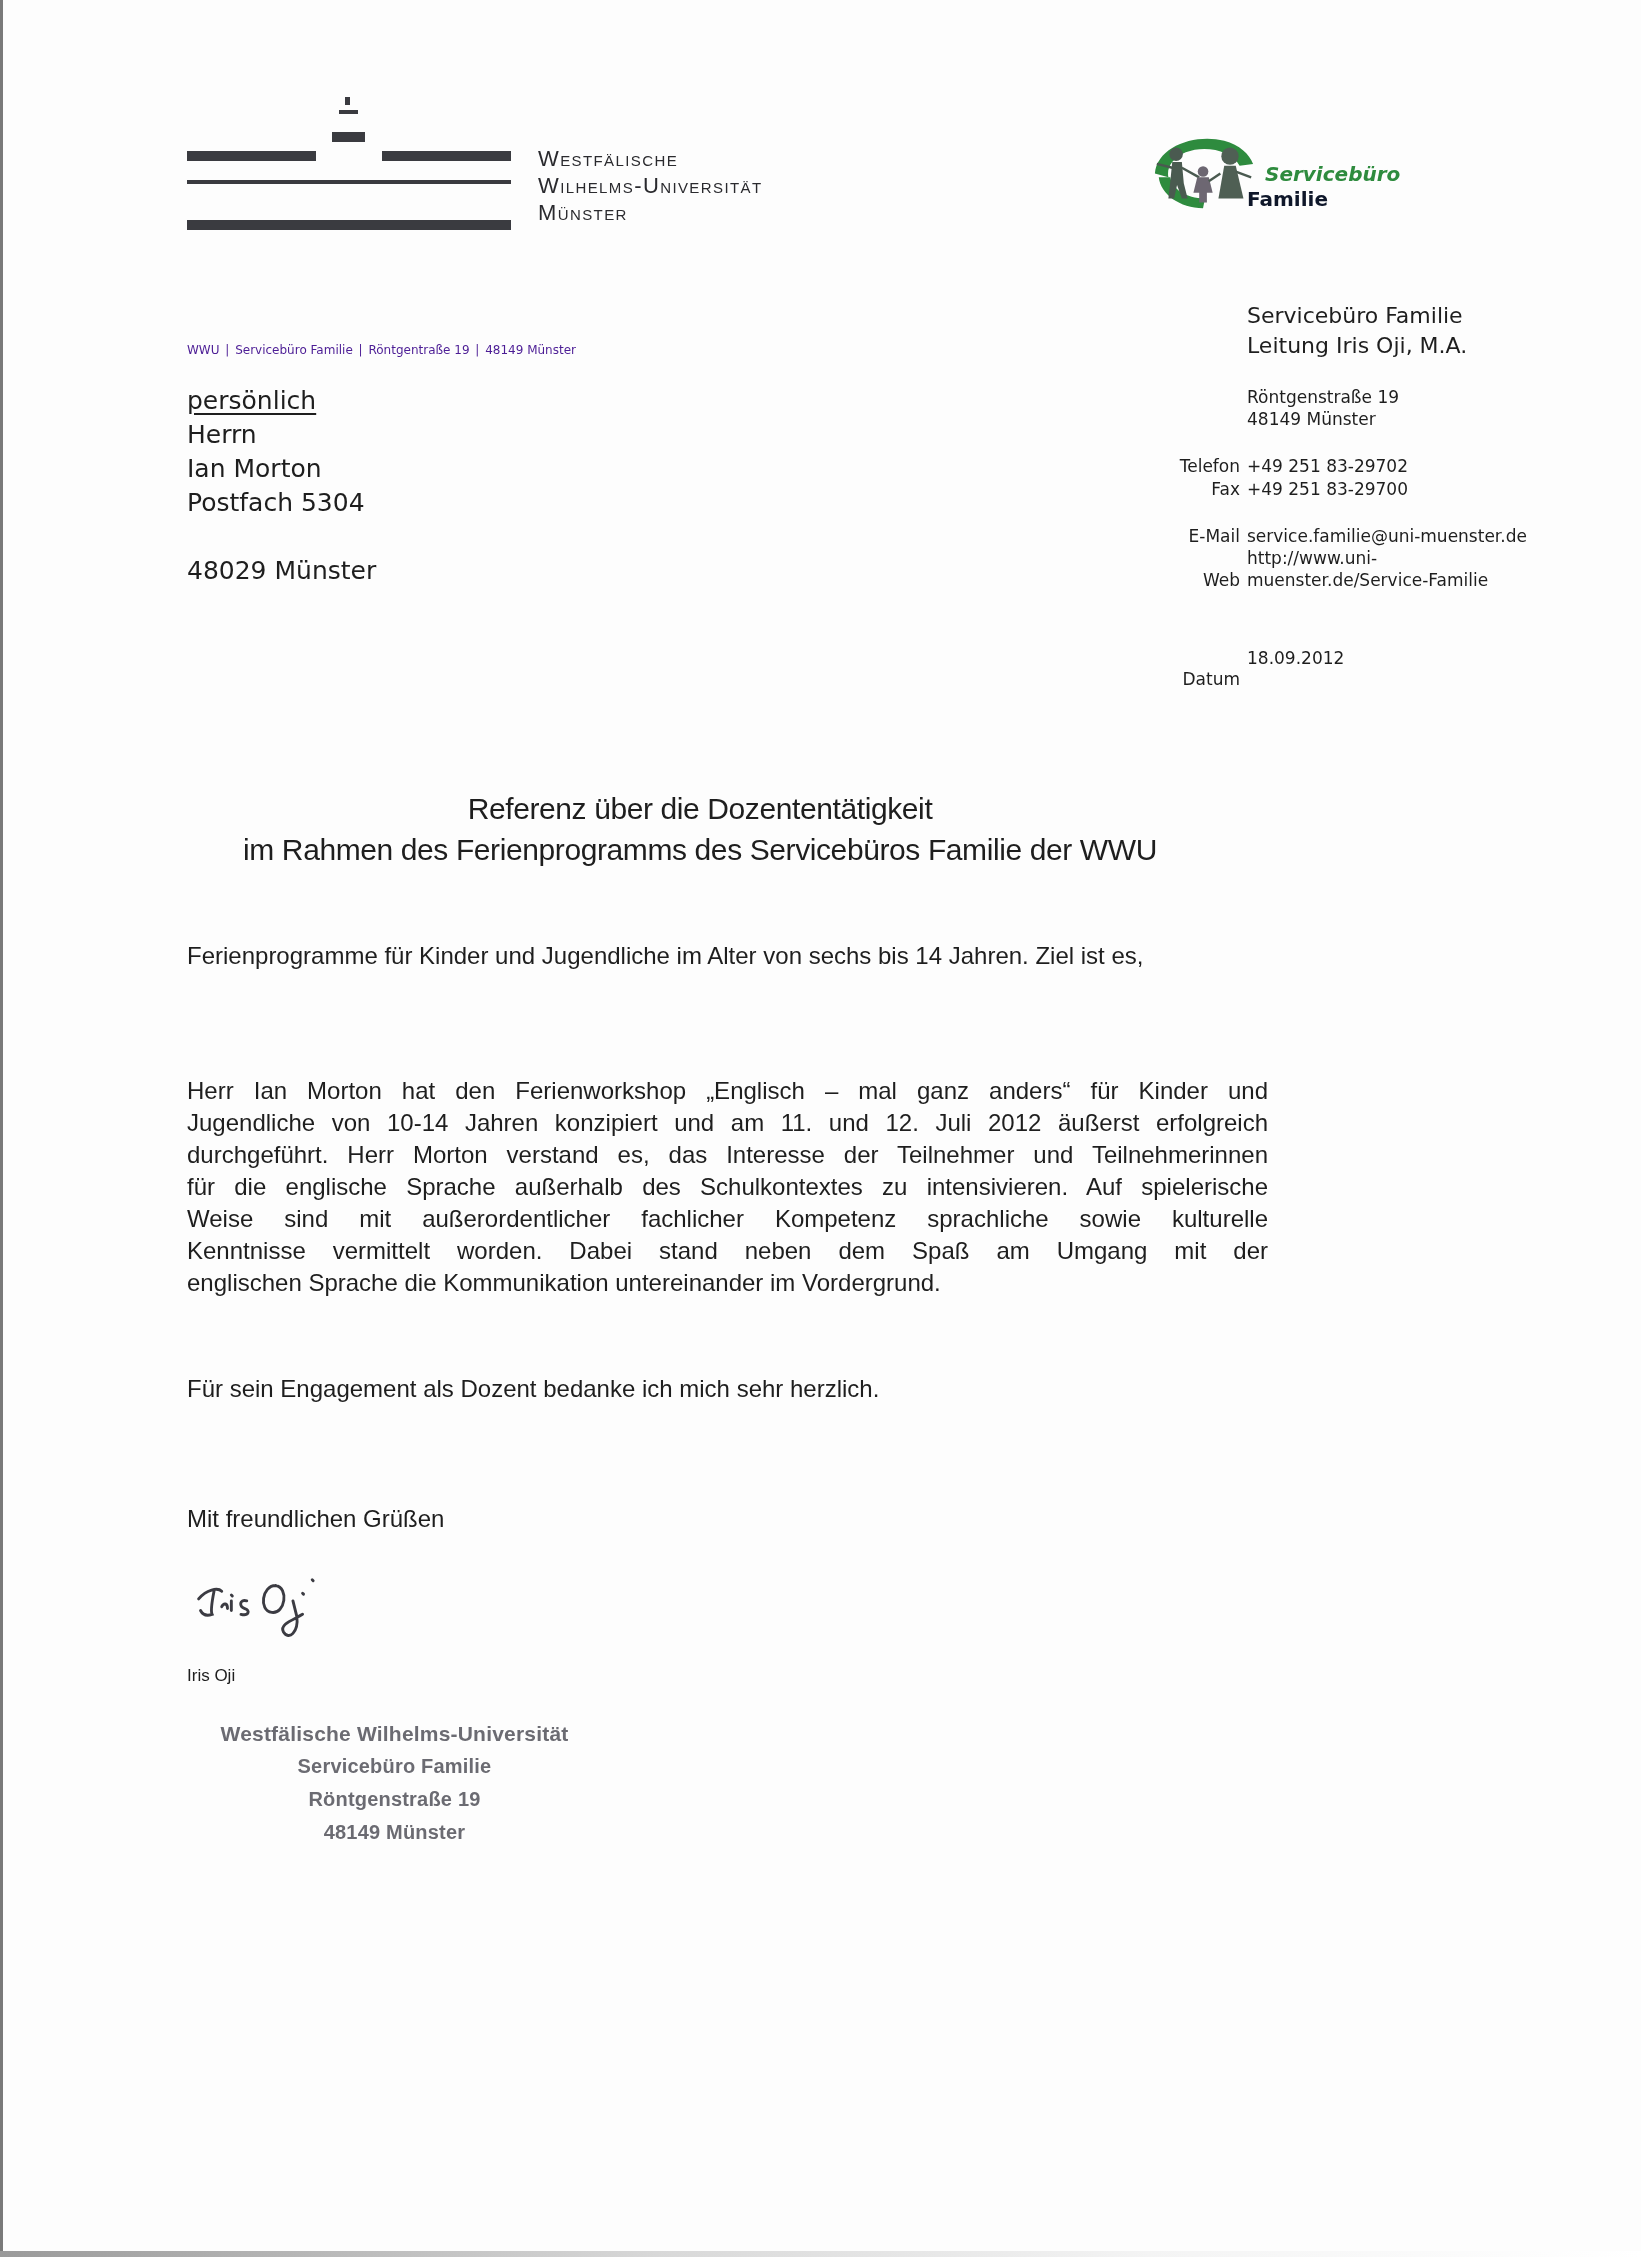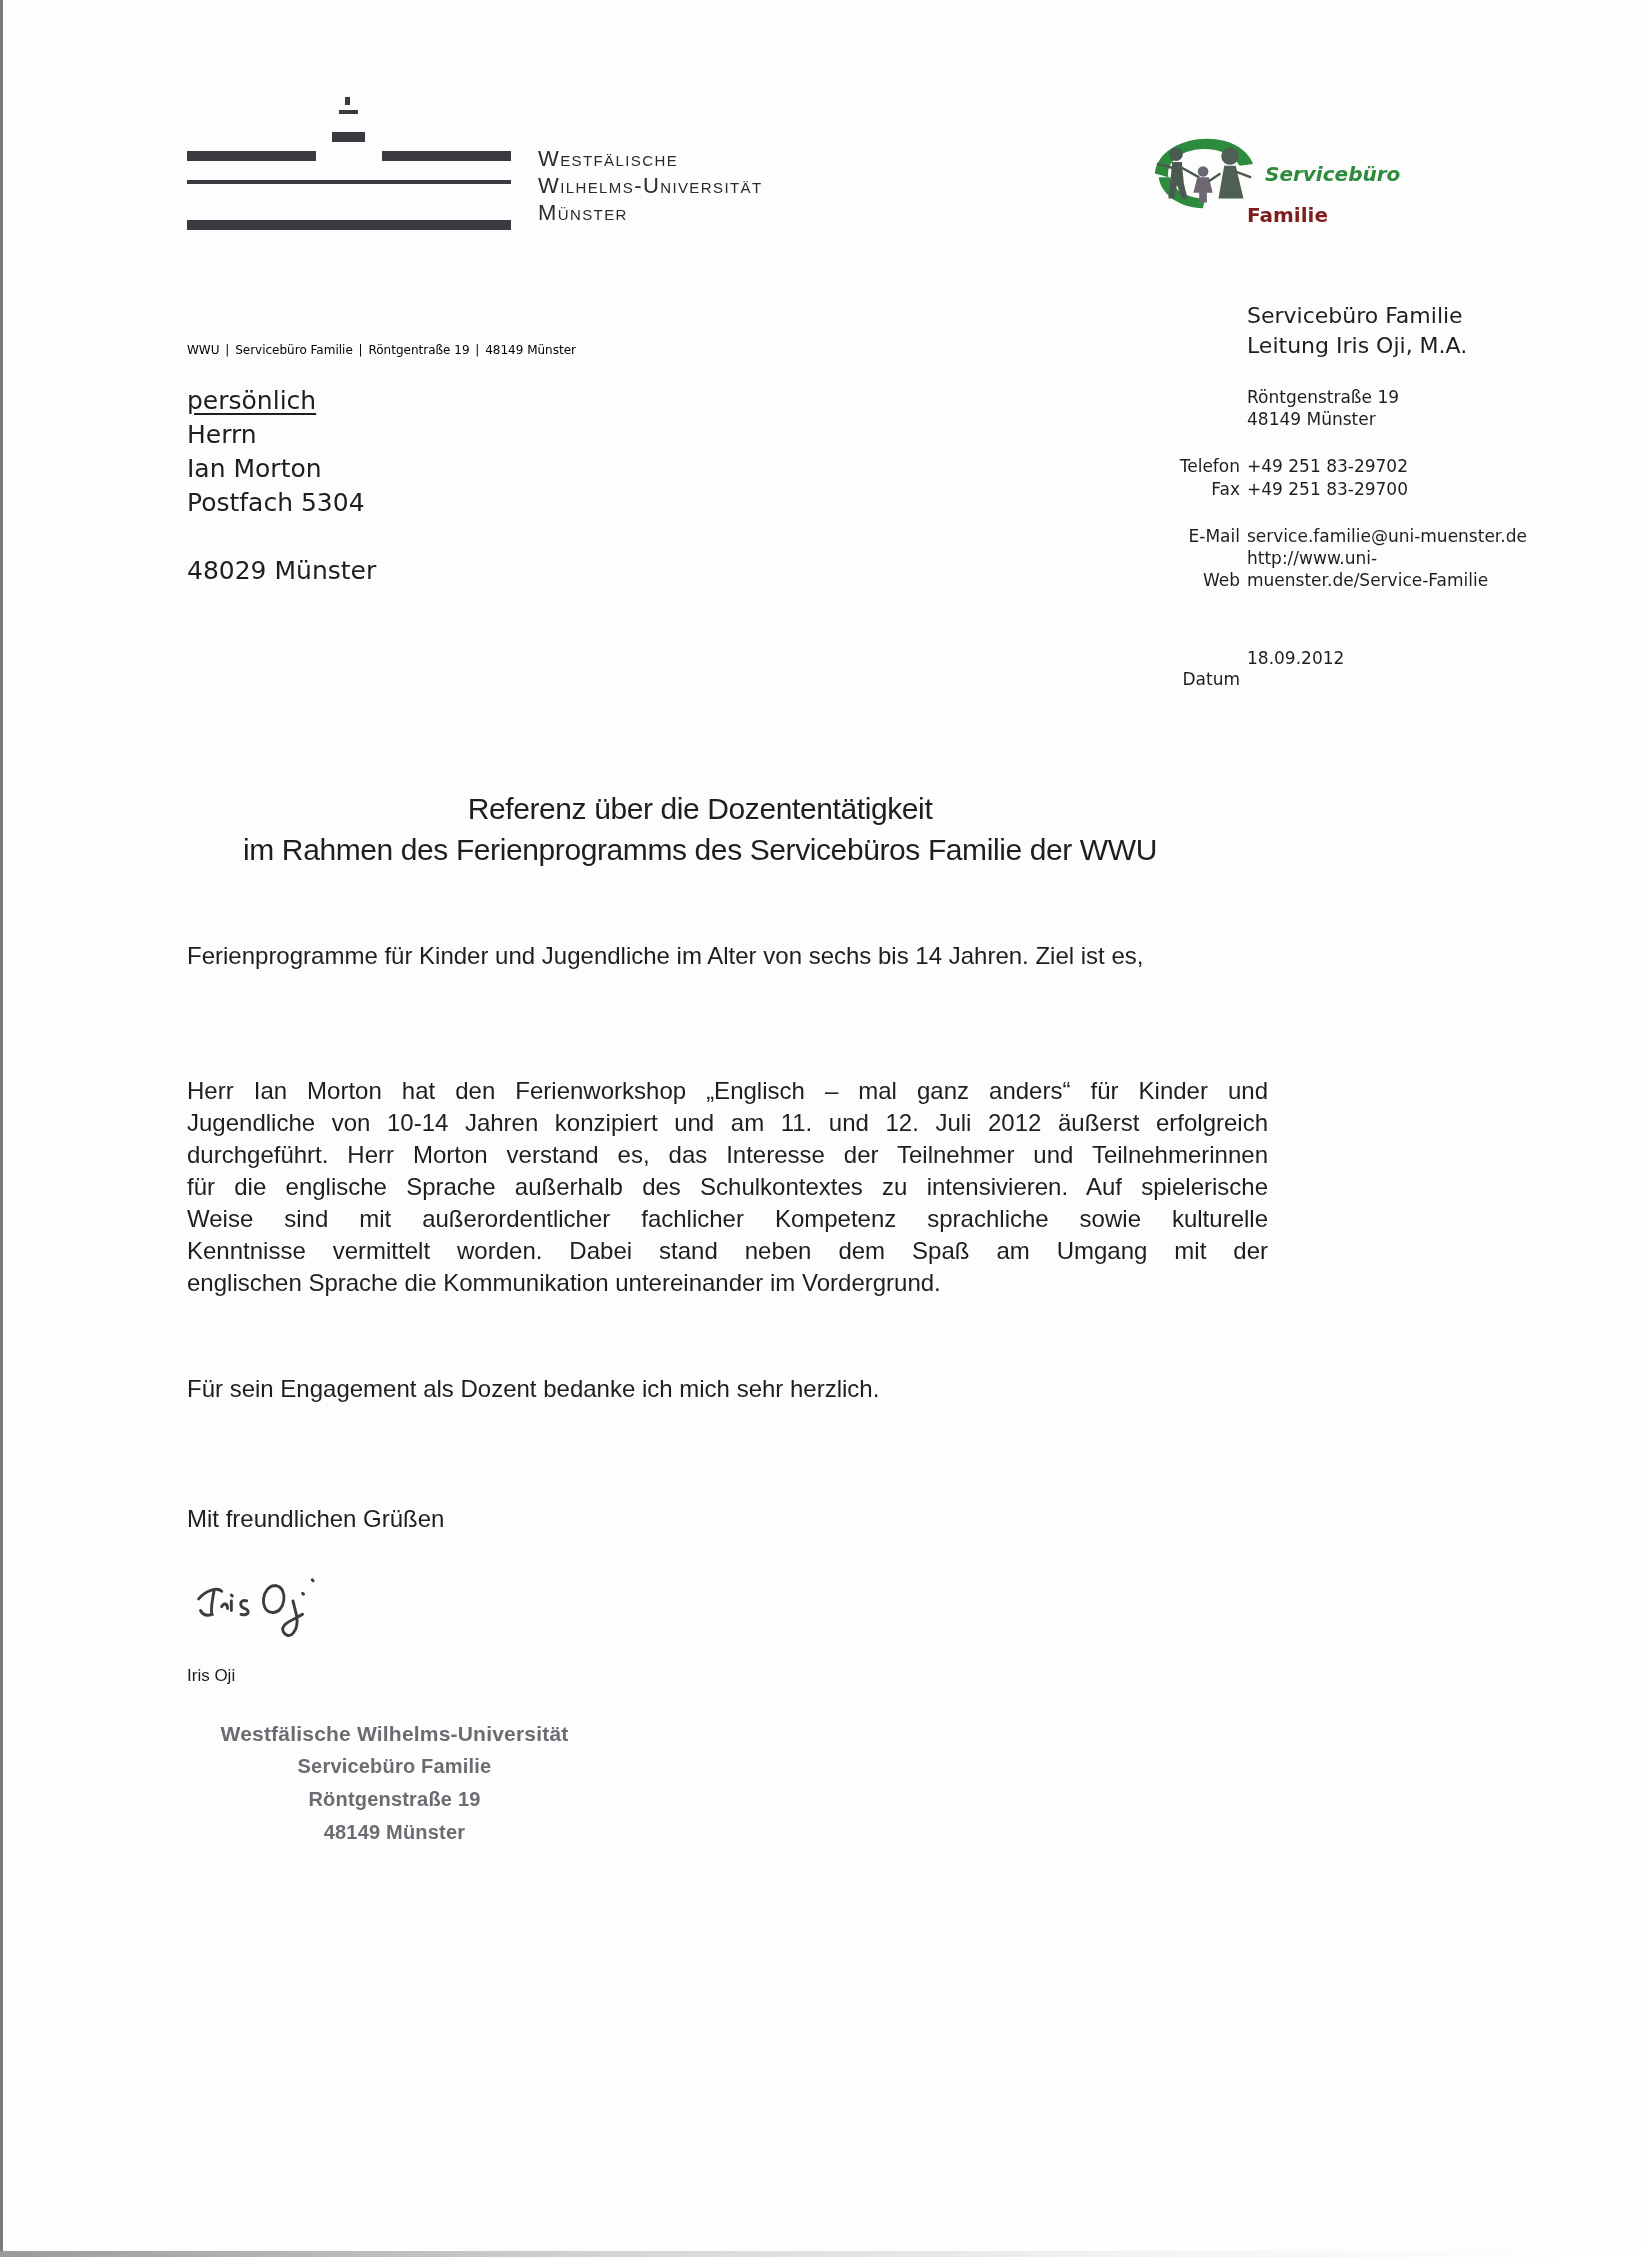--- a/index.html
+++ b/index.html
@@ -49,31 +49,31 @@
     .sb-logo { position: absolute; left: 1147px; top: 135px; width: 290px; height: 87px; }
     .sb-emblem { position: absolute; left: 0; top: 0; width: 114px; height: 77px; }
     .sb-word-1 {
       position: absolute; left: 118px; top: 27px;
       font-family: "DejaVu Sans", sans-serif;
       font-style: italic; font-weight: bold;
       font-size: 20px; color: #2e8b3e;
       white-space: nowrap;
     }
     .sb-word-2 {
-      position: absolute; left: 100px; top: 68px;
+      position: absolute; left: 100px; top: 52px;
       font-family: "DejaVu Sans", sans-serif;
       font-weight: bold;
-      font-size: 20px; color: #7f1d1d;
+      font-size: 20px; color: #0f172a;
       white-space: nowrap;
     }
 
     
     .sender-line {
       position: absolute; left: 187px; top: 343px;
-      font-size: 12px; color: #000000;
+      font-size: 12px; color: #4c1d95;
       white-space: nowrap;
     }
     .sender-line .sep { margin: 0 5.8px; }
     .recipient {
       position: absolute; left: 187px; top: 384px;
       font-family: "DejaVu Sans", sans-serif;
       font-size: 25px; line-height: 34px; color: #1e1e1e;
     }
     .recipient .personal { text-decoration: underline; text-underline-offset: 3.9px; }
     .recipient .city { margin-top: 34px; }

